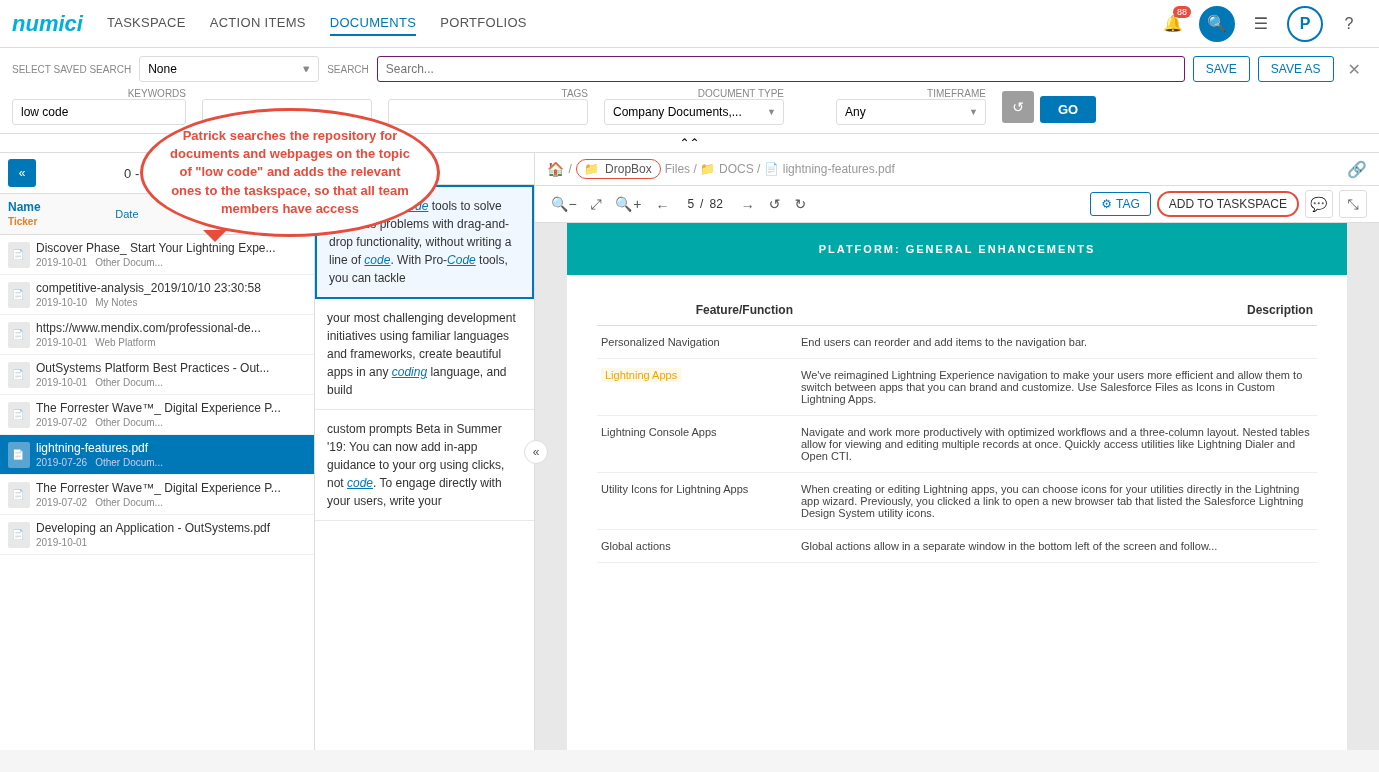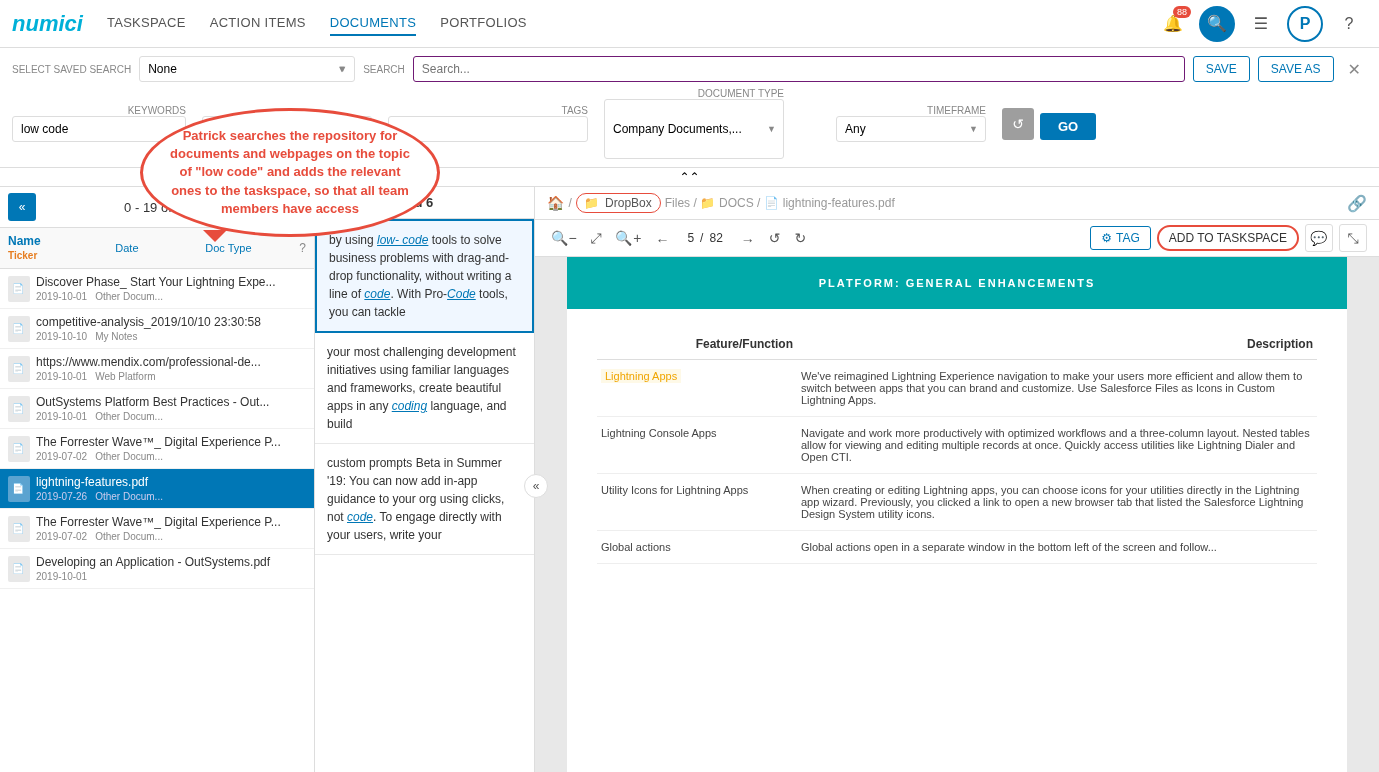--- a/index.html
+++ b/index.html
@@ -145,21 +145,21 @@
       border-radius: 3px;
       padding: 5px 8px;
       font-size: 12px;
       background: #fff;
     }
     .field-input.keywords { width: 174px; }
     .field-input.tags { width: 200px; }
     .doc-type-select {
       border: 1px solid #ddd;
       border-radius: 3px;
-      padding: 22px 8px;
+      padding: 5px 8px;
       font-size: 12px;
       background: #fff;
       min-width: 180px;
       cursor: pointer;
     }
     .timeframe-select {
       border: 1px solid #ddd;
       border-radius: 3px;
       padding: 5px 8px;
       font-size: 12px;
@@ -545,21 +545,21 @@
 
 <div class="search-bar-area" style="position:relative;">
 
   <div class="annotation-bubble">
     <span>Patrick searches the repository for documents and webpages on the topic of "low code" and adds the relevant ones to the taskspace, so that all team members have access</span>
   </div>
 
   <div class="search-row1">
     <span class="search-label">SELECT SAVED SEARCH</span>
     <div class="select-wrapper" style="flex:0 0 180px;">
-      <div class="field-input" style="width:216px;display:flex;align-items:center;justify-content:space-between;cursor:pointer;">
+      <div class="field-input" style="width:180px;display:flex;align-items:center;justify-content:space-between;cursor:pointer;">
         <span>None</span>
         <span style="font-size:9px;color:#888;">▼</span>
       </div>
     </div>
     <div style="flex:1; display:flex; align-items:center; gap:8px;">
       <span class="search-label">SEARCH</span>
       <input class="search-input-main" style="flex: 1 1 0%;" type="text" placeholder="Search..." value="">
     </div>
     <button class="btn-save">SAVE</button>
     <button class="btn-save-as">SAVE AS</button>
@@ -791,35 +791,39 @@
         <div class="doc-page-header">PLATFORM: GENERAL ENHANCEMENTS</div>
         <div class="doc-table">
           <table>
             <thead>
               <tr>
                 <th>Feature/Function</th>
                 <th>Description</th>
               </tr>
             </thead>
             <tbody id="doc-table-body">
+            <tr>
+                  <td>Personalized Navigation</td>
+                  <td>End users can reorder and add items to the navigation bar.</td>
+                </tr>
                 <tr>
                   <td><span class="feature-link">Lightning Apps</span></td>
                   <td>We've reimagined Lightning Experience navigation to make your users more efficient and allow them to switch between apps that you can brand and customize. Use Salesforce Files as Icons in Custom Lightning Apps.</td>
                 </tr>
                 <tr>
                   <td>Lightning Console Apps</td>
                   <td>Navigate and work more productively with optimized workflows and a three-column layout. Nested tables allow for viewing and editing multiple records at once. Quickly access utilities like Lightning Dialer and Open CTI.</td>
                 </tr>
                 <tr>
                   <td>Utility Icons for Lightning Apps</td>
                   <td>When creating or editing Lightning apps, you can choose icons for your utilities directly in the Lightning app wizard. Previously, you clicked a link to open a new browser tab that listed the Salesforce Lightning Design System utility icons.</td>
                 </tr>
                 <tr>
                   <td>Global actions</td>
-                  <td>Global actions open in a separate window in the bottom left of the screen and follow...</td>
+                  <td>Global actions allow in a separate window in the bottom left of the screen and follow...</td>
                 </tr>
               </tbody>
           </table>
         </div>
       </div>
     </div>
   </div>
 
 </div>
 

